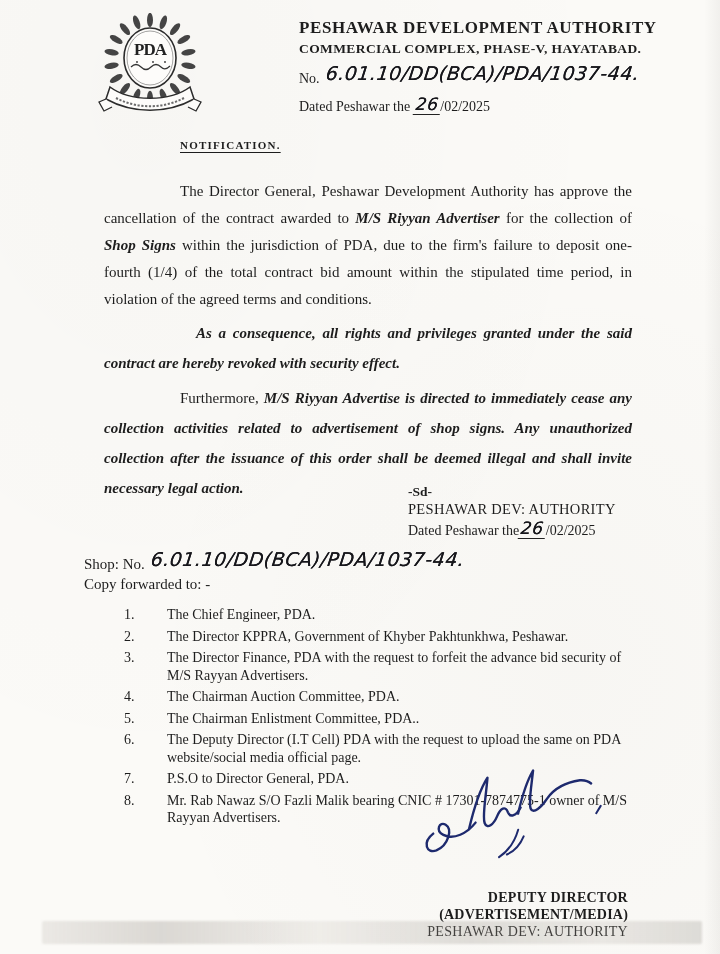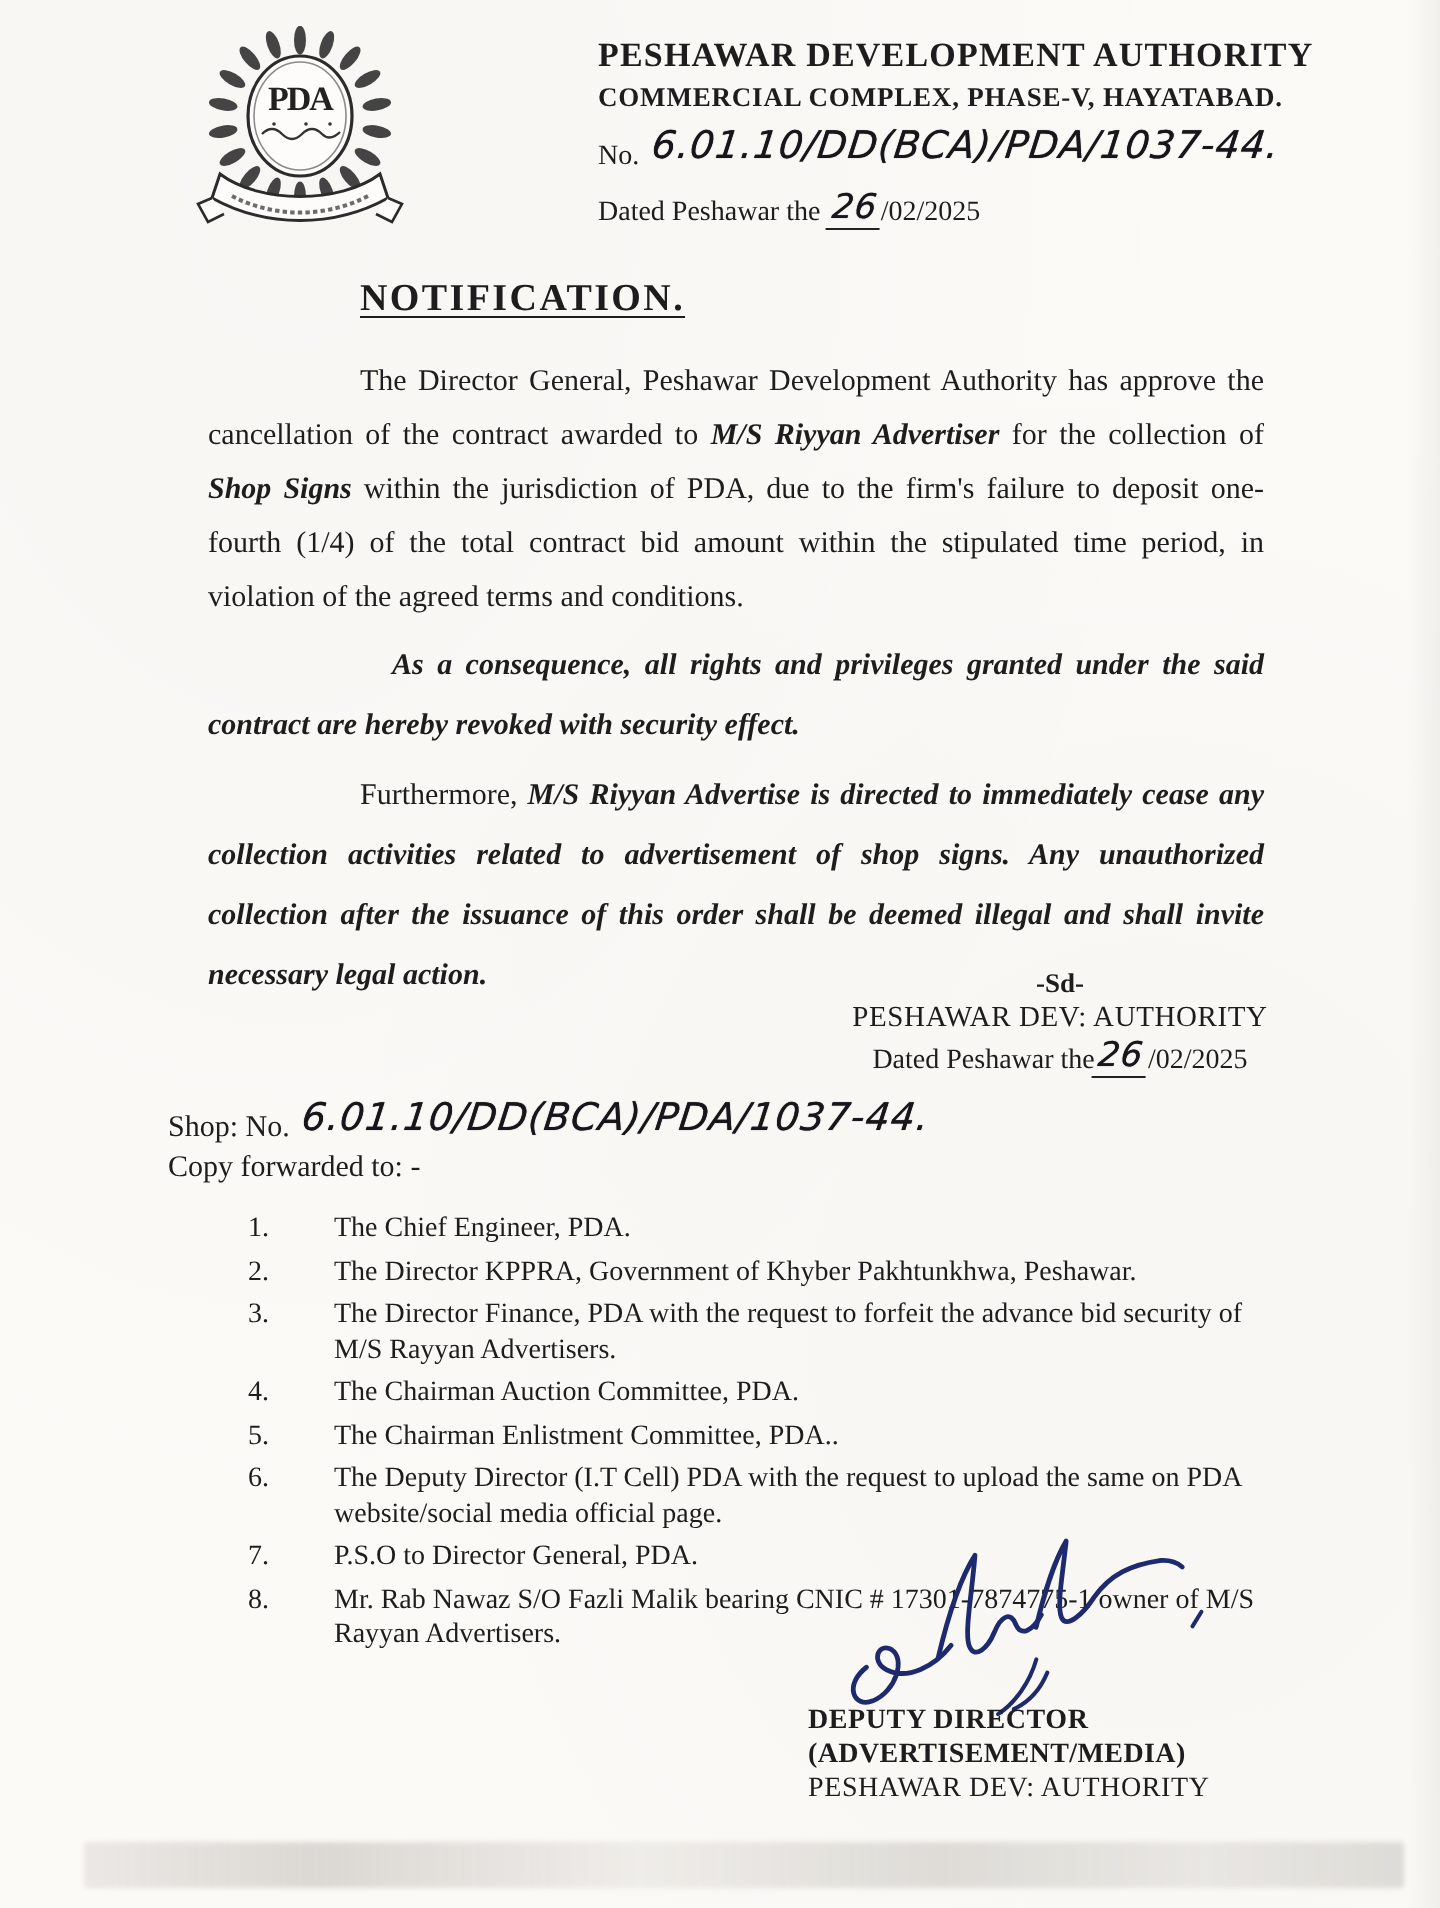--- a/index.html
+++ b/index.html
@@ -26,45 +26,45 @@
   .org-name{font-size:17px;font-weight:bold;letter-spacing:.6px;white-space:nowrap;}
   .org-address{font-size:13.5px;font-weight:bold;letter-spacing:.4px;margin-top:3px;white-space:nowrap;}
   .ref-line{margin-top:8px;height:28px;white-space:nowrap;}
   .ref-label{font-size:14px;}
   .hand{font-family:"DejaVu Sans",sans-serif;font-style:italic;display:inline-block;
     transform:skewX(-7deg);color:#16161b;letter-spacing:.5px;text-shadow:0 0 .4px #16161b;}
   .ref-number{font-size:19px;margin-left:6px;position:relative;top:-3px;}
   .date-line{font-size:14px;margin-top:2px;white-space:nowrap;}
   .hand-day{font-size:17px;border-bottom:1.5px solid #222;padding:0 2px;position:relative;top:-1px;}
   
-  .doc-title{position:absolute;left:180px;top:139px;font-size:19px;font-weight:bold;
+  .doc-title{position:absolute;left:180px;top:139px;font-size:11px;font-weight:bold;
     letter-spacing:1.2px;text-decoration:underline;text-underline-offset:3px;}
   
   .body-p{position:absolute;left:104px;width:528px;text-align:justify;
     font-size:15px;line-height:27px;margin:0;}
   .p1{top:178px;text-indent:76px;}
   .p2{top:318px;text-indent:92px;font-weight:bold;font-style:italic;line-height:30px;}
   .p3{top:383px;text-indent:76px;line-height:30px;}
   .bi{font-weight:bold;font-style:italic;}
   
-  .sig1{position:absolute;left:408px;top:484px;width:244px;text-align:center;}
+  .sig1{position:absolute;left:408px;top:484px;width:244px;text-align:left;}
   .sig1 .sd{font-size:13.5px;font-weight:bold;}
   .sig1 .sig-title{font-size:15px;font-weight:bold;letter-spacing:.4px;margin-top:1px;}
   .sig1 .sig-org{font-size:14.5px;letter-spacing:.3px;margin-top:1px;}
   .sig1 .sig-date{font-size:14px;margin-top:1px;white-space:nowrap;}
   
   .endst{position:absolute;left:84px;top:551px;white-space:nowrap;}
   .endst-label{font-size:15px;}
   .copy-line{position:absolute;left:84px;top:576px;font-size:15px;}
   .dist-list{position:absolute;left:124px;top:606px;width:522px;list-style:none;margin:0;padding:0;}
   .dist-list li{position:relative;padding-left:43px;font-size:14px;line-height:17.5px;margin-bottom:4px;}
   .li-num{position:absolute;left:0;top:0;}
   
   .signature-wrap{position:absolute;left:398px;top:762px;width:230px;height:102px;transform:rotate(-4deg);}
-  .sig2{position:absolute;left:404px;top:853px;width:224px;text-align:left;}
+  .sig2{position:absolute;left:404px;top:890px;width:224px;text-align:right;}
   .sig2 .sig-title{font-size:14px;font-weight:bold;letter-spacing:.3px;}
   .sig2 .sig-dept{font-size:14px;font-weight:bold;letter-spacing:.2px;margin-top:1px;}
   .sig2 .sig-org{font-size:14px;letter-spacing:.3px;margin-top:1px;}
 </style>
 </head>
 <body>
 
 <div class="page">
 
   <div class="logo">

